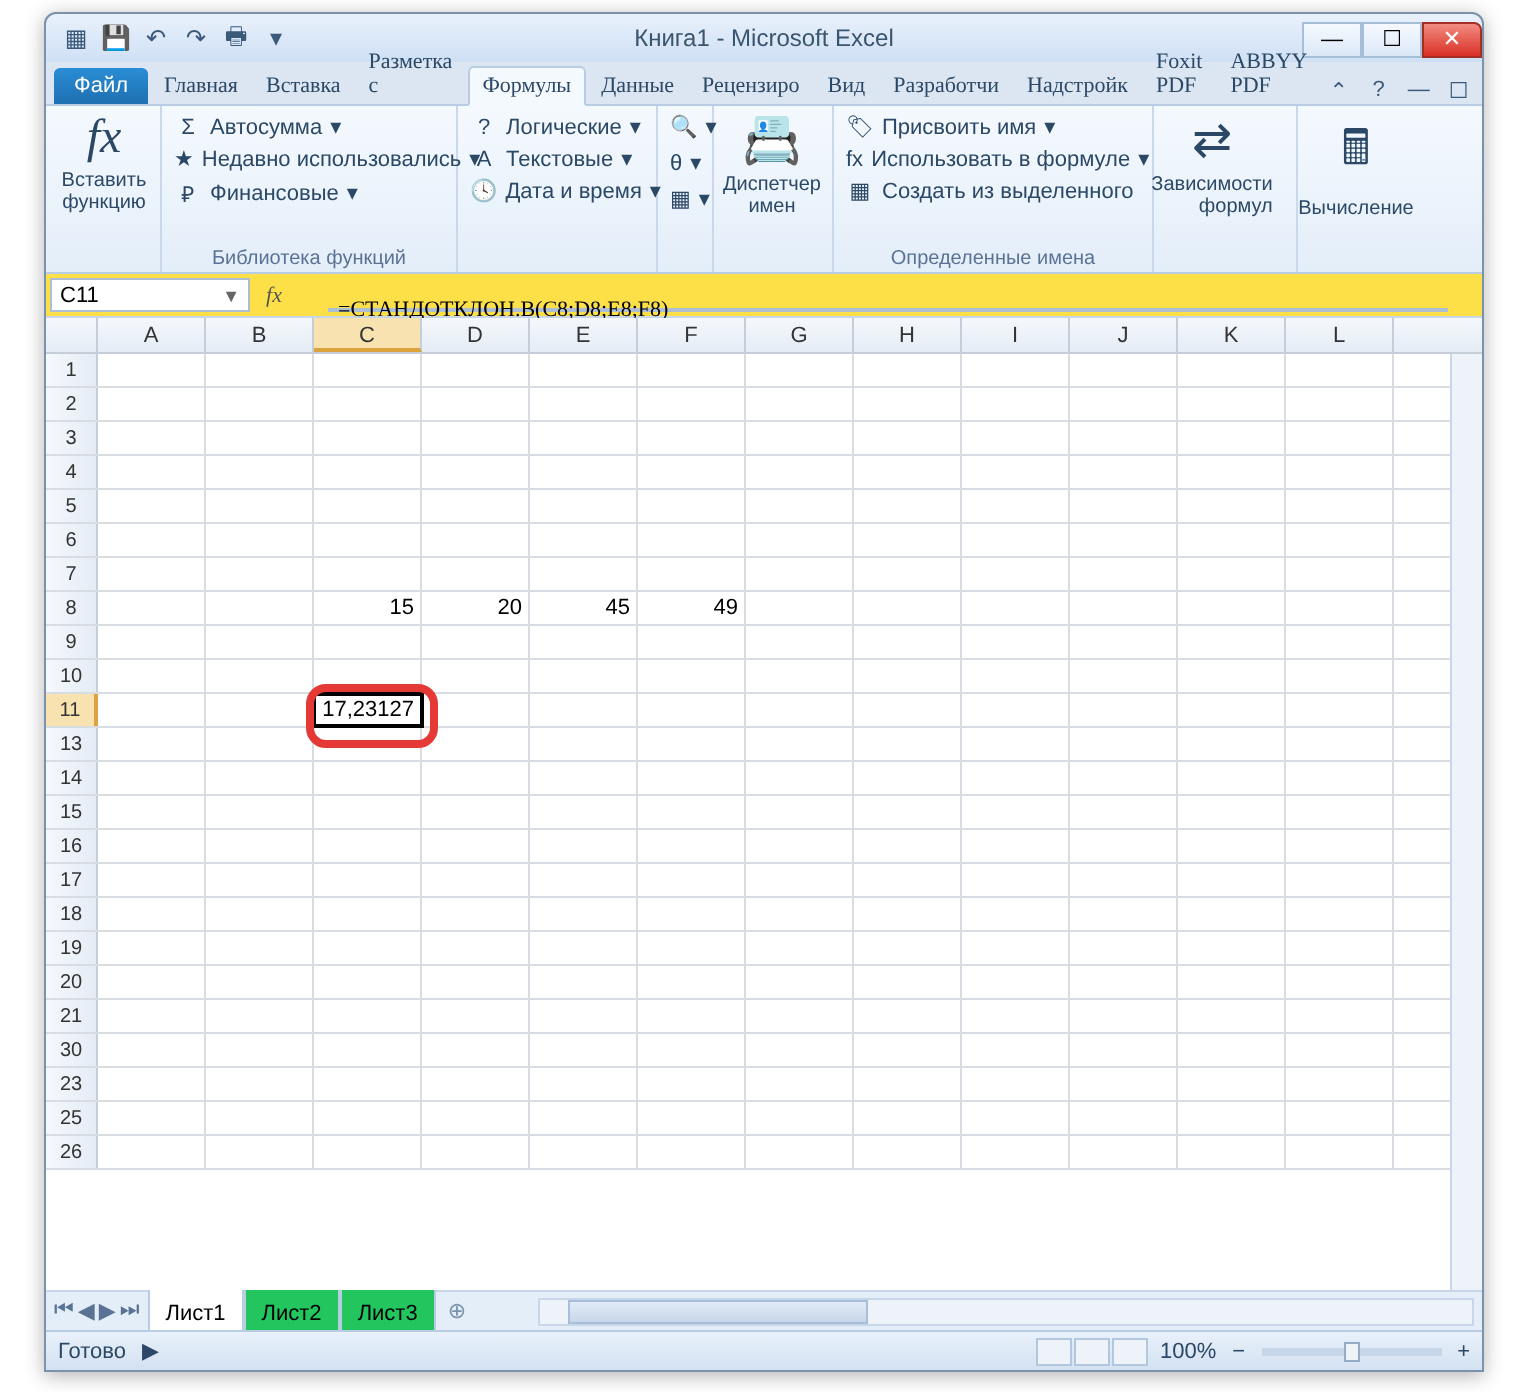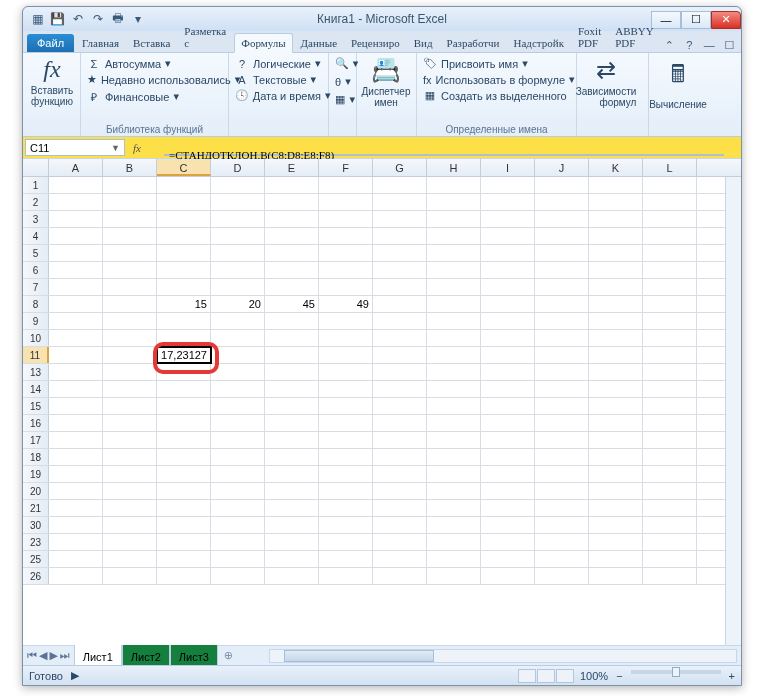--- a/index.html
+++ b/index.html
@@ -39,28 +39,28 @@
 .rows { flex: 1; overflow: hidden; }
 .row { height: 17px; display: flex; border-bottom: 1px solid #d8dde3; }
 .rh { width: 26px; background: linear-gradient(90deg,#f5f8fc,#e4ecf5); border-right: 1px solid #c4cdd8; text-align: center; font-size: 10px; color: #333; line-height: 17px; }
 .rh.sel { background: #f7e2b0; border-right: 2px solid #dba33e; }
 .cell { width: 54px; border-right: 1px solid #d8dde3; padding: 0 3px; text-align: right; font-size: 11px; line-height: 17px; position: relative; }
 .cell.sel { outline: 2px solid #000; outline-offset: -1px; z-index: 2; }
 .highlight { position: absolute; border: 4px solid #e53935; border-radius: 10px; pointer-events: none; z-index: 10; }
 .sheet-tabs { height: 20px; background: #e4eef9; display: flex; align-items: center; border-top: 1px solid #c7d6e8; }
 .sheet-nav { display: flex; gap: 2px; padding: 0 4px; color: #5a7394; }
 .sheet-tab { padding: 18px 8px; background: #fff; border: 1px solid #b8cce4; border-bottom: none; font-size: 11px; margin-top: 2px; }
-.sheet-tab.inactive { background: #15803d; }
+.sheet-tab.inactive { background: #22c55e; }
 .hscroll { flex: 1; margin: 2px 4px 2px 30px; background: #eef3fa; height: 14px; border: 1px solid #c7d6e8; position: relative; }
 .hscroll .thumb { position: absolute; left: 14px; top: 0; bottom: 0; width: 150px; background: linear-gradient(#e2ebf6,#c7d6e9); border: 1px solid #a6bed8; }
 .statusbar { height: 20px; background: linear-gradient(#e9f1fb,#d3e1f1); display: flex; align-items: center; padding: 0 6px; font-size: 11px; color: #2b4866; border-top: 1px solid #b8cce4; }
 .statusbar .spacer { flex: 1; }
 .view-btns { display: flex; gap: 1px; }
 .vb { width: 18px; height: 14px; background: #eef3fa; border: 1px solid #b2c7de; }
-.zoom { display: flex; gap: 8px; margin-left: 6px; }
+.zoom { display: flex; align-items: center; gap: 8px; margin-left: 6px; }
 .zoom-slider { width: 90px; height: 4px; background: #c7d6e9; position: relative; }
 .zoom-slider .knob { position: absolute; left: 50%; top: -3px; width: 8px; height: 10px; background: #eef3fa; border: 1px solid #95acc6; transform: translateX(-50%); }
 .vscroll { position: absolute; right: 0; top: 18px; bottom: 0; width: 16px; background: #eef3fa; border-left: 1px solid #c7d6e8; }
 </style>
 </head>
 <body>
 
 <div class="window">
   <div class="titlebar">
     <div class="qat">

